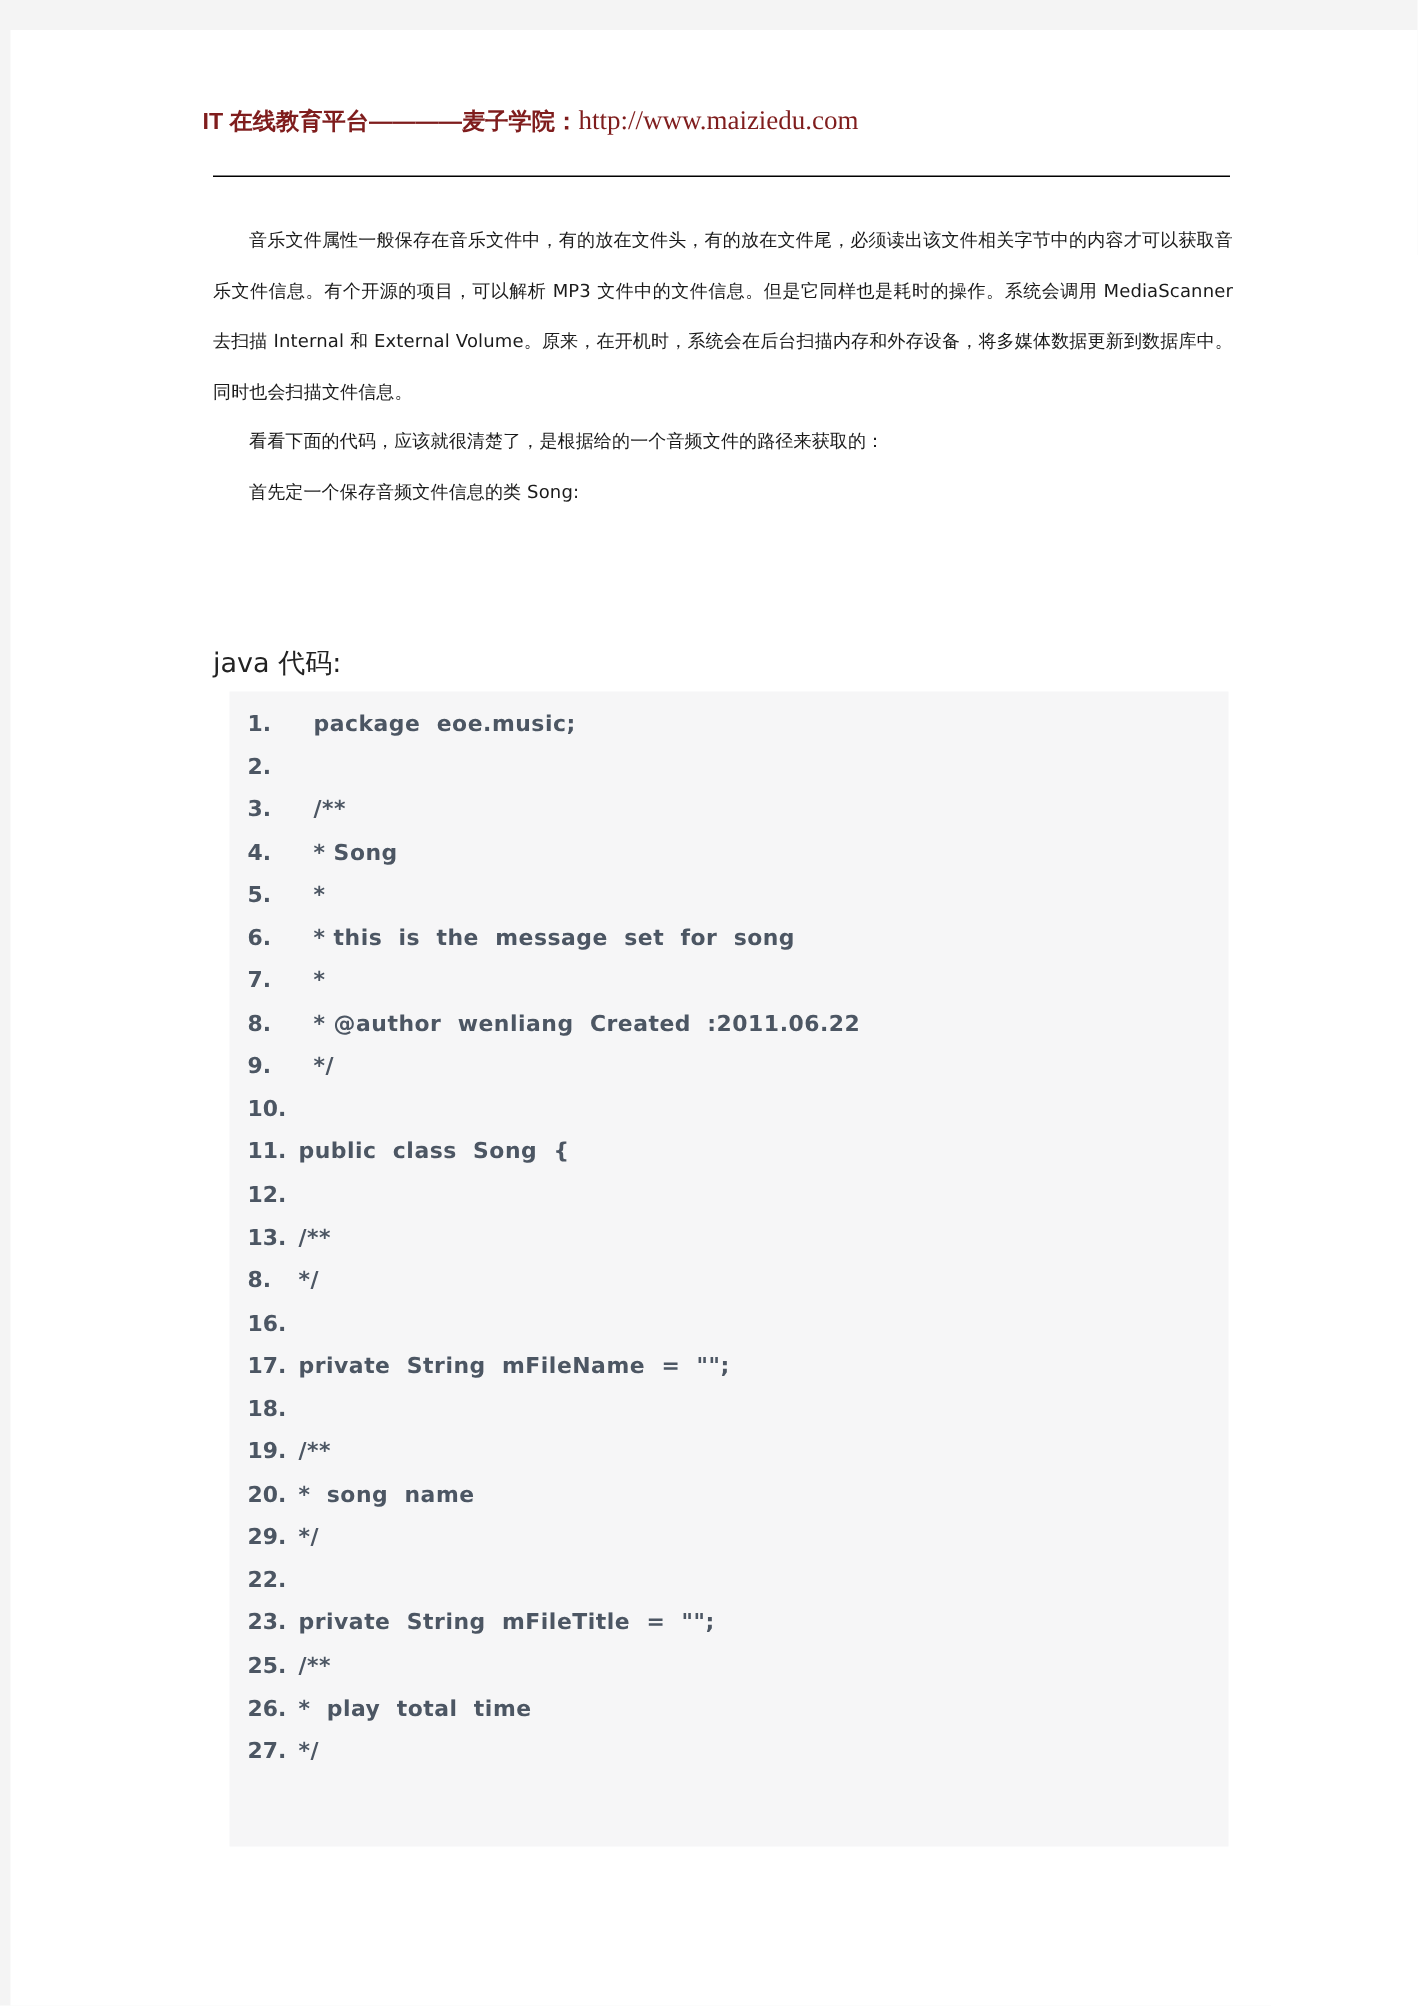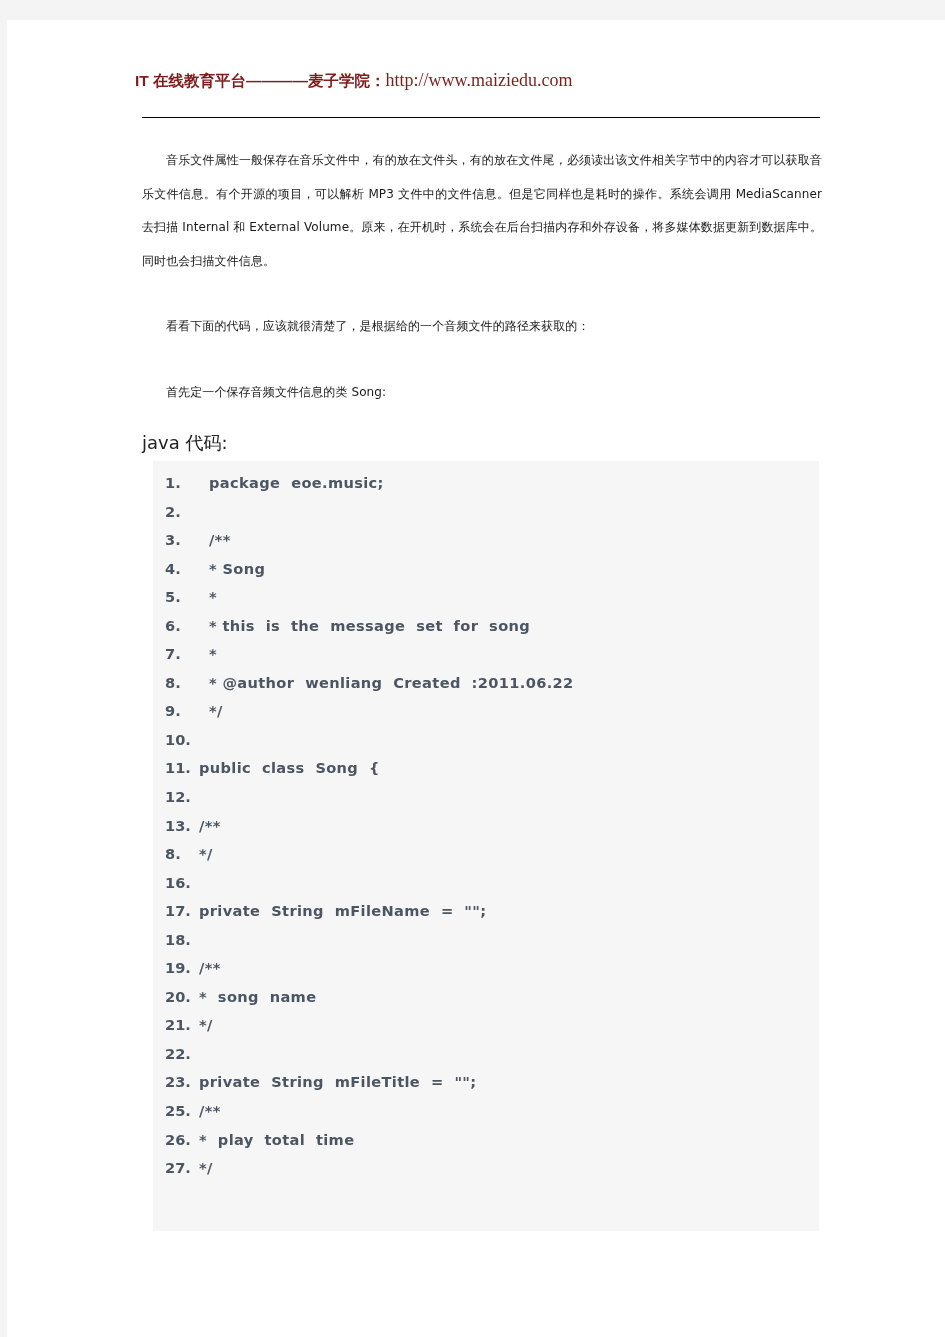--- a/index.html
+++ b/index.html
@@ -74,21 +74,20 @@
     margin: 0;
     font-size: 12px;
     line-height: 33.5px;
     color: #1a1a1a;
     text-align: justify;
     text-indent: 2em;
     letter-spacing: 0.1px;
     font-family: "DejaVu Sans", "Liberation Sans", sans-serif;
   }
   p.para + p.para {
-    margin-top: 32px;
   }
 
   
   .code-label {
     position: absolute;
     left: 135px;
     top: 413px;
     font-size: 18px;
     line-height: 20px;
     color: #222222;
@@ -172,21 +171,21 @@
         <li class="code-line"><span class="ln">10.</span><span class="src"></span></li>
         <li class="code-line"><span class="ln">11.</span><span class="src">public  class  Song  {</span></li>
         <li class="code-line"><span class="ln">12.</span><span class="src"></span></li>
         <li class="code-line"><span class="ln">13.</span><span class="src">/**</span></li>
         <li class="code-line"><span class="ln">8.</span><span class="src">*/</span></li>
         <li class="code-line"><span class="ln">16.</span><span class="src"></span></li>
         <li class="code-line"><span class="ln">17.</span><span class="src">private  String  mFileName  =  "";</span></li>
         <li class="code-line"><span class="ln">18.</span><span class="src"></span></li>
         <li class="code-line"><span class="ln">19.</span><span class="src">/**</span></li>
         <li class="code-line"><span class="ln">20.</span><span class="src">*  song  name</span></li>
-        <li class="code-line"><span class="ln">21.</span><span class="src">*/</span></li>
+        <li class="code-line"><span class="ln">29.</span><span class="src">*/</span></li>
         <li class="code-line"><span class="ln">22.</span><span class="src"></span></li>
         <li class="code-line"><span class="ln">23.</span><span class="src">private  String  mFileTitle  =  "";</span></li>
         <li class="code-line"><span class="ln">25.</span><span class="src">/**</span></li>
         <li class="code-line"><span class="ln">26.</span><span class="src">*  play  total  time</span></li>
         <li class="code-line"><span class="ln">27.</span><span class="src">*/</span></li>
       </ol>
     </div>
 
   </div>
 </div>

